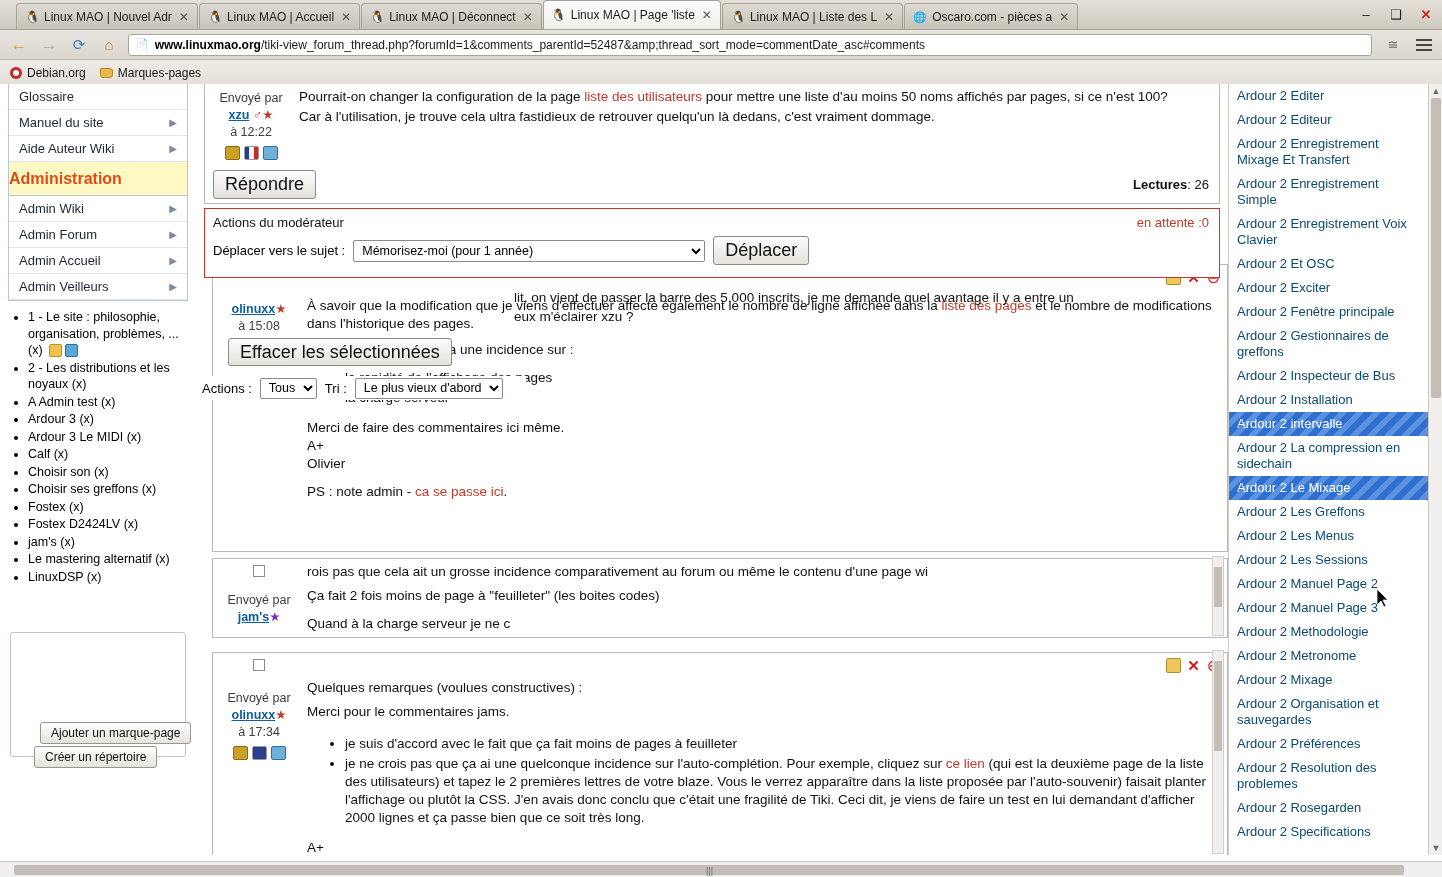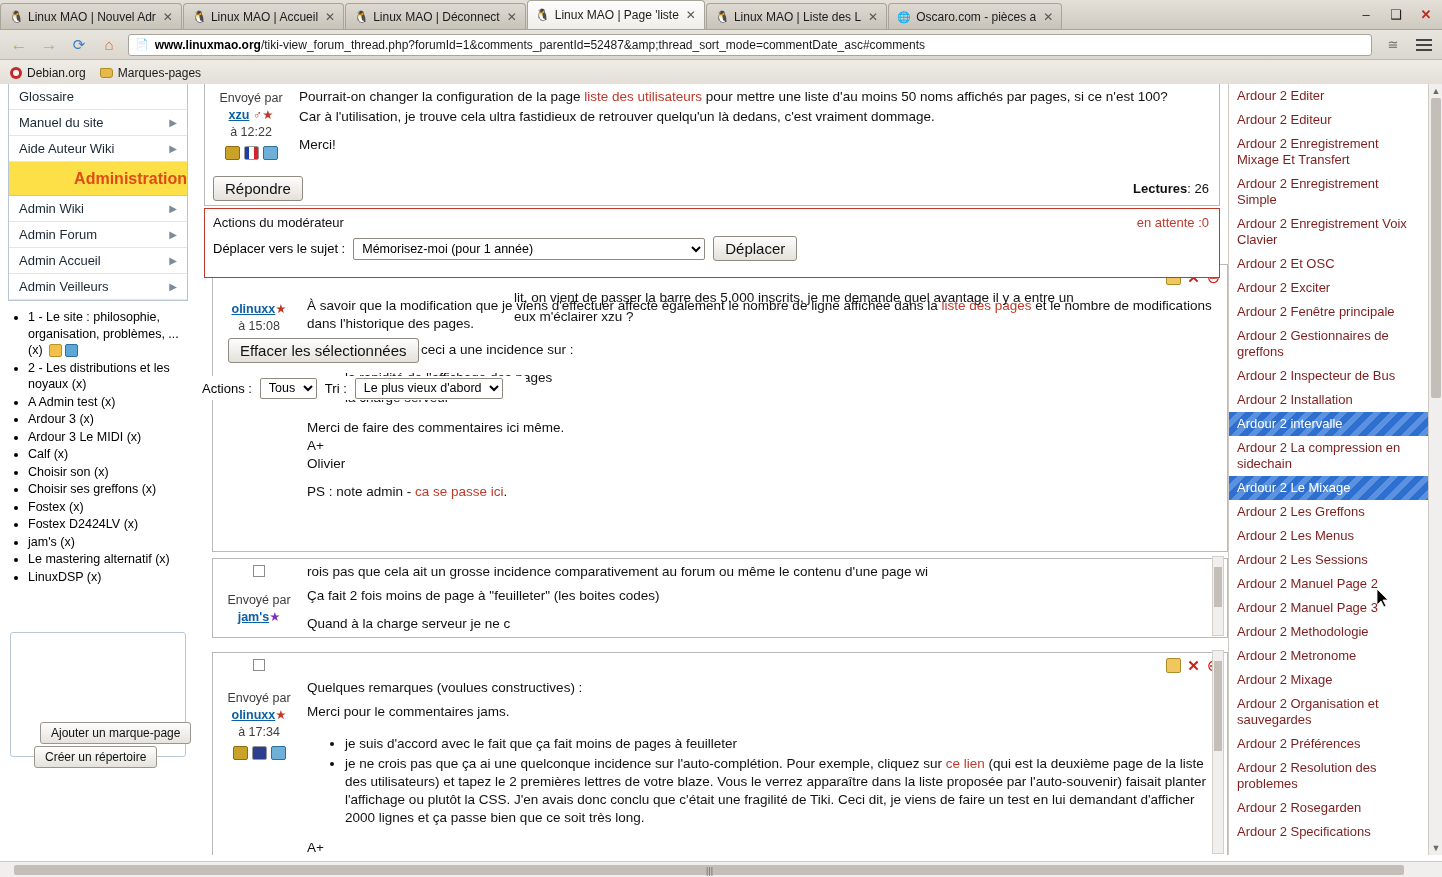--- a/index.html
+++ b/index.html
@@ -12,21 +12,21 @@
     background: #ffffff;
     color: #000000;
   }
   #app { position: relative; width: 1442px; height: 877px; background: #d6d2c8; }
 
   
   .tabbar {
     position: absolute; left: 0; top: 0; width: 1442px; height: 30px;
     background: linear-gradient(#e4e0d8, #cfcac0);
     border-bottom: 1px solid #a9a49a;
-    display: flex; align-items: flex-end;
+    display: flex; align-items: flex-end; padding-left: 16px;
   }
   .tab {
     height: 26px; display: flex; align-items: center; gap: 5px;
     padding: 0 8px 0 8px; margin-right: 1px;
     background: linear-gradient(#dedad2, #c8c3b9);
     border: 1px solid #a9a49a; border-bottom: none;
     border-top-left-radius: 4px; border-top-right-radius: 4px;
     font-size: 12px; color: #1c1c1c; white-space: nowrap;
     max-width: 190px;
   }
@@ -98,22 +98,22 @@
     position: absolute; left: 8px; top: 0px; width: 180px; height: 771px;
     background: #fff; font-size: 13px; overflow: hidden;
   }
   .side-menu { border: 1px solid #b9c6d6; border-top: none; background: #fff; }
   .side-row {
     display: flex; align-items: center; justify-content: space-between;
     padding: 5px 10px; border-bottom: 1px solid #dfe6ee; color: #1b2733;
   }
   .side-row .arrow { color: #7d8a99; font-size: 10px; }
   .admin-title {
-    text-align: right; color: #e04a16; font-weight: bold; font-size: 16px;
-    padding: 8px 0 7px 0; border-bottom: 1px solid #b9c6d6; background: #fde047;
+    text-align: left; color: #e04a16; font-weight: bold; font-size: 16px;
+    padding: 8px 0 7px 0; border-bottom: 1px solid #b9c6d6; background: #fef9c3;
   }
   .bullets { margin: 8px 0 0 0; padding-left: 20px; font-size: 12.5px; line-height: 16.5px; }
   .bullets li { margin-bottom: 1px; }
   .btn-sm {
     display: block; margin: 4px auto; padding: 3px 10px; font-size: 12px;
     background: linear-gradient(#fdfdfd,#e6e3dd); border: 1px solid #9a968e; border-radius: 3px;
     color: #111; text-align: center; width: fit-content;
   }
   .sidebar-icons { display: inline-flex; gap: 3px; margin-left: 6px; vertical-align: middle; }
   .mini-ico { width: 13px; height: 13px; border-radius: 2px; display:inline-block; }
@@ -150,21 +150,21 @@
   .tool.x { color: #d0201a; font-weight: bold; font-size: 15px; }
   .tool.minus { color: #d0201a; font-size: 16px; }
   .chk { width: 12px; height: 12px; border: 1px solid #8c8c8c; background: #fff; display: inline-block; }
 
   
   .toppost { position: absolute; left: 8px; top: 0; width: 1016px; border: 1px solid #b9b9b9;
              border-top: none; background: #fff; }
   .reply-row { display: flex; align-items: center; justify-content: space-between;
                padding: 4px 10px 4px 8px; }
   .btn {
-    padding: 3px 11px; font-size: 15px; border: 1px solid #8f8b83; border-radius: 3px;
+    padding: 3px 11px; font-size: 18px; border: 1px solid #8f8b83; border-radius: 3px;
     background: linear-gradient(#fdfdfd,#e4e1db); color: #111;
   }
   .lectures { font-size: 13px; }
   .lectures b { font-weight: bold; }
 
   
   .modbox {
     position: absolute; left: 8px; top: 124px; width: 1016px; height: 70px;
     border: 1px solid #c0392b; background: #fff; padding: 6px 8px;
   }
@@ -186,21 +186,21 @@
   .minisel { border: 1px solid #8f8b83; background: #fff; font-size: 12.5px; height: 21px;
              padding: 0 4px; border-radius: 2px; }
   .arrowbtn { position: absolute; left: 1px; width: 12px; height: 12px; color: #6d6a64; font-size: 9px;
               text-align: center; line-height: 12px; }
 
   
   .rightpanel {
     position: absolute; left: 1228px; top: 0; width: 200px; height: 771px;
     background: #fff; border-left: 1px solid #cfcbc4; overflow: hidden; font-size: 13px;
   }
-  .rp-item { padding: 4px 8px; color: #7f1d1d; line-height: 16px; }
+  .rp-item { padding: 4px 8px; color: #0c4a6e; line-height: 16px; }
   .rp-item.sel {
     background: repeating-linear-gradient(135deg,#2f6fd0 0 6px,#5a92e0 6px 12px);
     color: #fff;
   }
   .cursor {
     position: absolute; left: 1377px; top: 505px; width: 12px; height: 19px; z-index: 20;
     pointer-events: none;
   }
 
   
@@ -371,21 +371,20 @@
             <div>à 12:22</div>
             <div class="icons">
               <span class="ico mail"></span>
               <span class="ico flag-fr"></span>
               <span class="ico person"></span>
             </div>
           </div>
           <div class="post-body" style="padding-top:4px;">
             <p><span>Pourrait-on changer la configuration de la page </span><a class="lnk" href="#">liste des utilisateurs</a><span> pour mettre une liste d'au moins 50 noms affichés par pages, si ce n'est 100?</span></p>
             <p style="margin-top:-8px;">Car à l'utilisation, je trouve cela ultra fastidieux de retrouver quelqu'un là dedans, c'est vraiment dommage.</p>
-            <p>Merci!</p>
           </div>
         </div>
         <div class="reply-row">
           <span class="btn">Répondre</span>
           <span class="lectures"><b>Lectures</b>: <span>26</span></span>
         </div>
       </div>
 
       <div class="post-box" style="position:absolute; left:8px; top:178px; width:1016px; height:288px;">
         <div class="post-tools">

